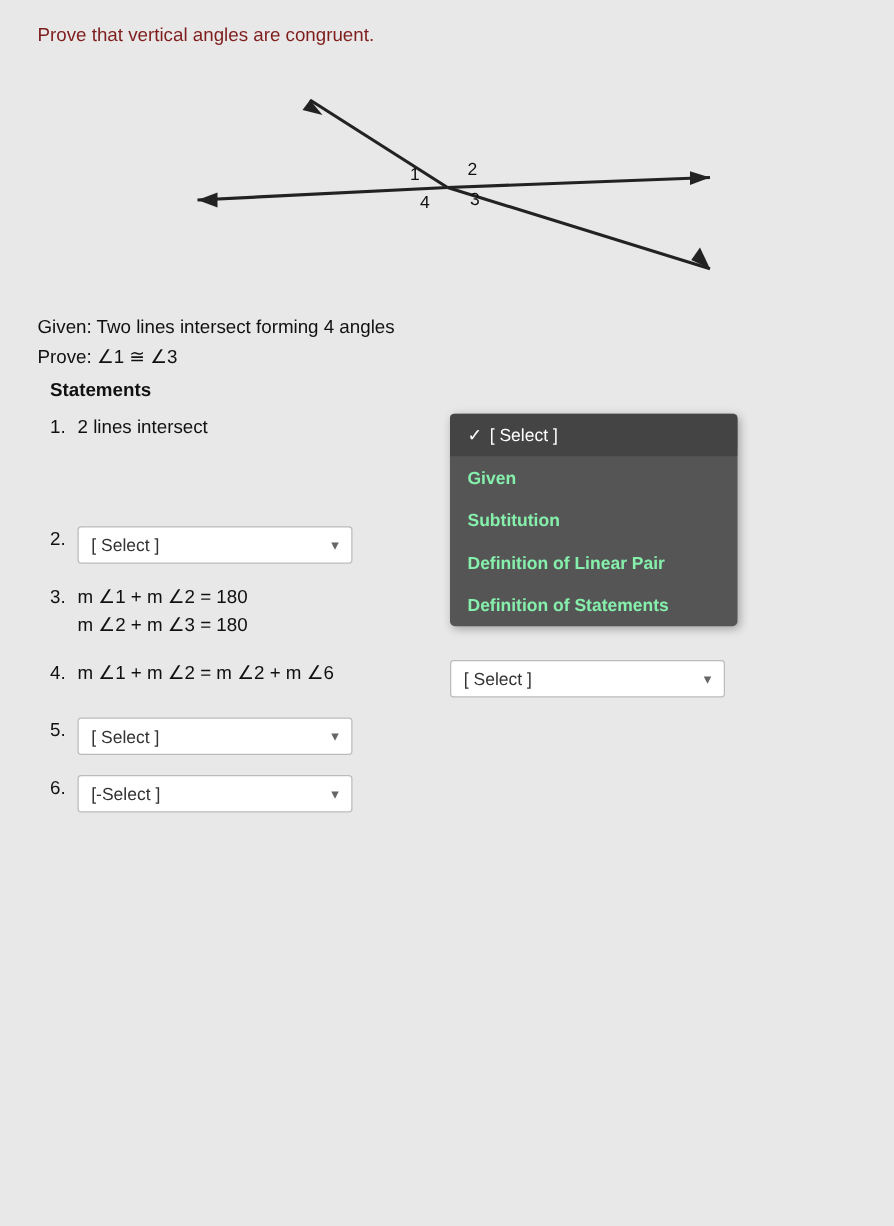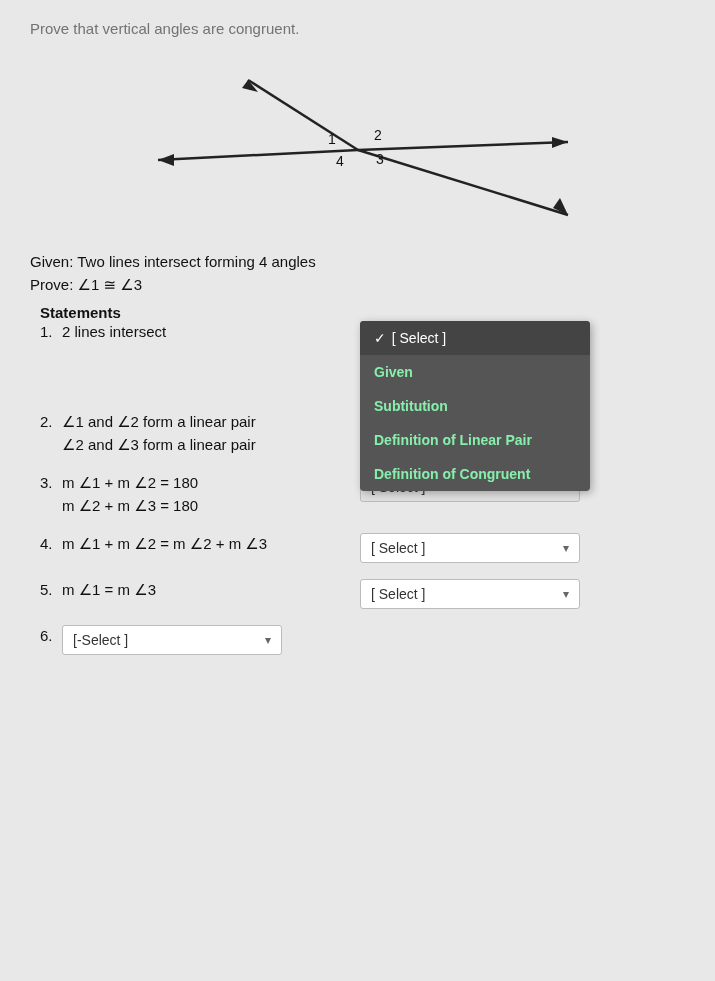--- a/index.html
+++ b/index.html
@@ -8,21 +8,21 @@
       font-family: Arial, sans-serif;
       font-size: 15px;
       color: #111;
       width: 715px;
       min-height: 981px;
       padding: 20px 30px;
     }
     .page-title {
       font-size: 15px;
       margin-bottom: 18px;
-      color: #737373;
+      color: #7f1d1d;
     }
     .diagram-area {
       display: flex;
       justify-content: center;
       align-items: center;
       margin-bottom: 28px;
       height: 170px;
       position: relative;
     }
     .proof-section {
@@ -34,20 +34,21 @@
     }
     .proof-label {
       font-weight: bold;
       font-size: 15px;
       margin-top: 8px;
       margin-bottom: 6px;
     }
     .table-header {
       display: flex;
       flex-direction: column;
+      margin-bottom: 10px;
       padding-left: 10px;
     }
     .col-statements {
       width: 320px;
       font-weight: bold;
       font-size: 15px;
     }
     .col-reasons {
       flex: 1;
       font-weight: bold;
@@ -202,32 +203,28 @@
       </div>
 
       <div class="dropdown-menu" style="top:0; min-width:230px;">
         <div class="dropdown-menu-item selected">
           <span class="checkmark">✓</span>
           <span>[ Select ]</span>
         </div>
         <div class="dropdown-menu-item-plain">Given</div>
         <div class="dropdown-menu-item-plain">Subtitution</div>
         <div class="dropdown-menu-item-plain">Definition of Linear Pair</div>
-        <div class="dropdown-menu-item-plain">Definition of Congruent</div>
+        <div class="dropdown-menu-item-plain">Definition of Statements</div>
       </div>
     </div>
   </div>
 </div>
 
 <div class="proof-row" style="margin-top:60px;">
   <div class="row-number">2.</div>
-  <div class="row-statement">
-    ∠1 and ∠2 form a linear pair<br>
-    ∠2 and ∠3 form a linear pair
-  </div>
   <div class="row-reason">
     <div class="select-dropdown" style="min-width:220px;">
       <span>[ Select ]</span>
       <span class="chevron">▾</span>
     </div>
   </div>
 </div>
 
 <div class="proof-row" style="margin-top:8px;">
   <div class="row-number">3.</div>
@@ -239,35 +236,32 @@
     <div class="select-dropdown select-row3" style="min-width:220px; background:#e0e0e0;">
       <span>[ Select ]</span>
       <span class="chevron">▾</span>
     </div>
   </div>
 </div>
 
 <div class="proof-row" style="margin-top:10px;">
   <div class="row-number">4.</div>
   <div class="row-statement">
-    m ∠1 + m ∠2 = m ∠2 + m ∠3
+    m ∠1 + m ∠2 = m ∠2 + m ∠6
   </div>
   <div class="row-reason">
     <div class="select-dropdown" style="min-width:220px;">
       <span>[ Select ]</span>
       <span class="chevron">▾</span>
     </div>
   </div>
 </div>
 
 <div class="proof-row" style="margin-top:10px;">
   <div class="row-number">5.</div>
-  <div class="row-statement">
-    m ∠1 = m ∠3
-  </div>
   <div class="row-reason">
     <div class="select-dropdown" style="min-width:220px;">
       <span>[ Select ]</span>
       <span class="chevron">▾</span>
     </div>
   </div>
 </div>
 
 <div class="proof-row" style="margin-top:10px;">
   <div class="row-number">6.</div>

